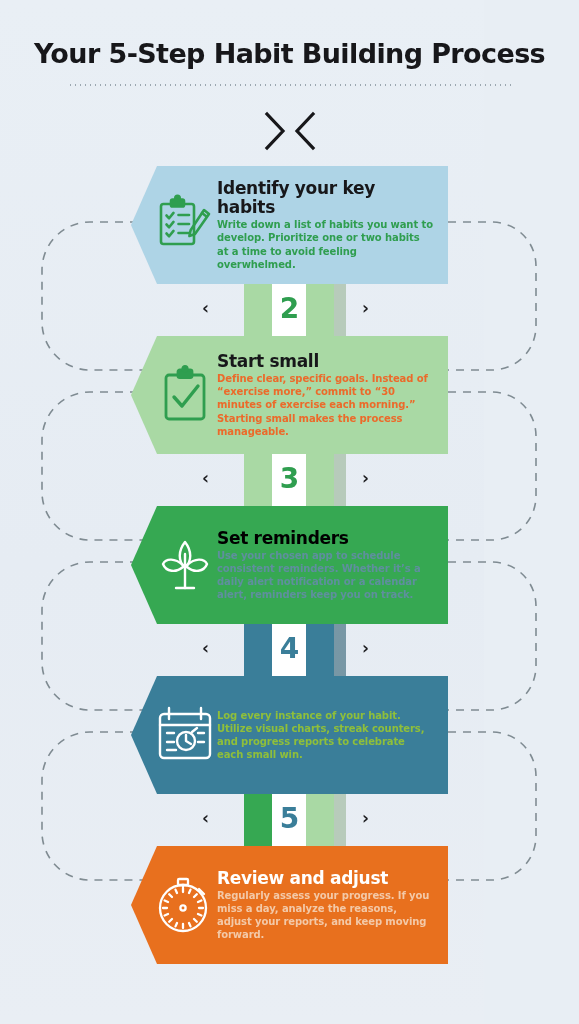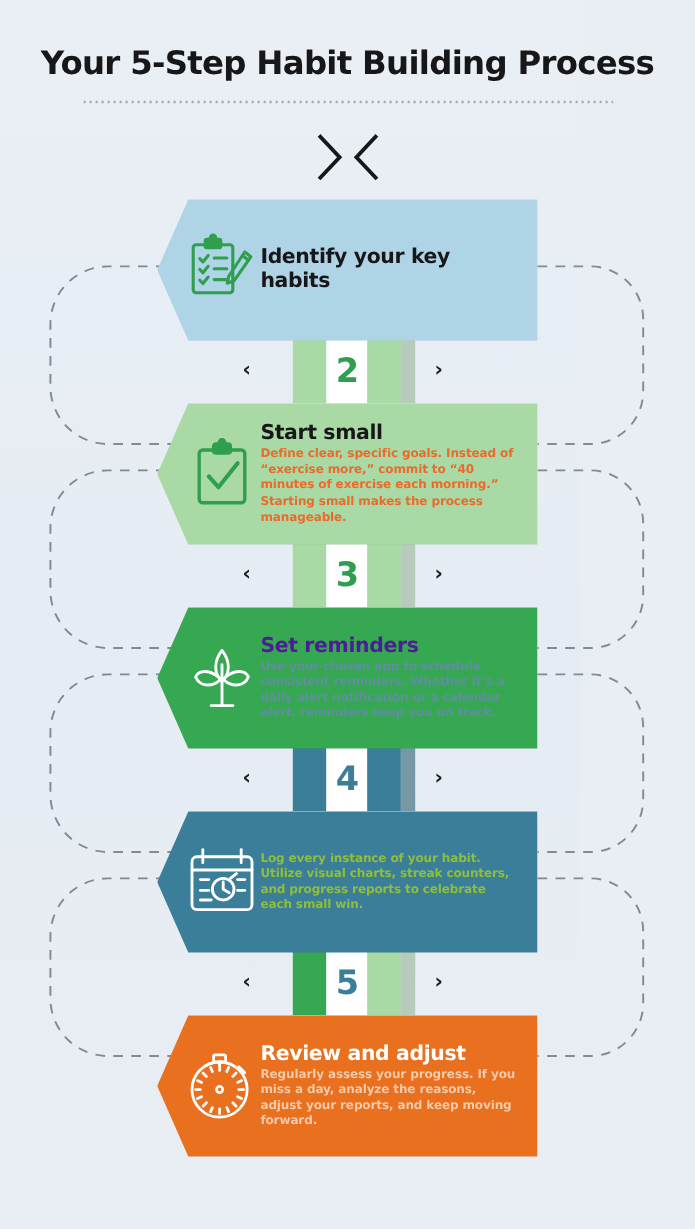--- a/index.html
+++ b/index.html
@@ -164,20 +164,21 @@
           <path d="M24.5 21 H35"></path>
           <path d="M24.5 30 H35"></path>
           <path d="M24.5 39 H35"></path>
           <path d="M50 16 l5 4 l-14 20 l-5.6 2 l1.2 -5.8 Z"></path>
           <path d="M48 19 l4.5 3.5"></path>
         </g>
       </svg>
     </div>
     <div class="step-body">
       <div class="step-head" style="color:#17171a;">Identify your key habits</div>
+      <div class="step-desc" style="color:#2f9e4f;">Write down a list of habits you want to develop. Prioritize one or two habits at a time to avoid feeling overwhelmed.</div>
     </div>
   </div>
 
   <div class="sep" style="top:280px;">
     <span class="sep-arrow left">‹</span>
     <span class="sep-num" style="color:#2f9e4f;">2</span>
     <span class="sep-arrow right">›</span>
   </div>
 
   <div class="step" style="top:336px;background:#a9d9a4;">
@@ -186,21 +187,21 @@
         <g fill="none" stroke="#2f9e4f" stroke-width="2.8" stroke-linecap="round" stroke-linejoin="round">
           <rect x="10" y="10" width="38" height="44" rx="3"></rect>
           <rect x="22" y="5" width="14" height="7.5" rx="1.8" fill="#2f9e4f"></rect>
           <circle cx="29" cy="3.6" r="2.2" fill="#2f9e4f"></circle>
           <path d="M18 32 l8 9 l16 -20" stroke-width="3.4"></path>
         </g>
       </svg>
     </div>
     <div class="step-body">
       <div class="step-head" style="color:#17171a;">Start small</div>
-      <div class="step-desc" style="color:#ec6a2a;">Define clear, specific goals. Instead of “exercise more,” commit to “40 minutes of exercise each morning.” Starting small makes the process manageable.</div>
+      <div class="step-desc" style="color:#ec6a2a;">Define clear, specific goals. Instead of “exercise more,” commit to “30 minutes of exercise each morning.” Starting small makes the process manageable.</div>
     </div>
   </div>
 
   <div class="sep" style="top:450px;">
     <span class="sep-arrow left">‹</span>
     <span class="sep-num" style="color:#2f9e4f;">3</span>
     <span class="sep-arrow right">›</span>
   </div>
 
   <div class="step" style="top:506px;background:#36a852;">
@@ -209,21 +210,21 @@
         <g fill="none" stroke="#ffffff" stroke-width="2.4" stroke-linecap="round" stroke-linejoin="round">
           <path d="M29 8 C36 17 36 27 29 34 C22 27 22 17 29 8 Z"></path>
           <path d="M27 31 C19 24 10 24 7 30 C10 38 20 39 27 33 Z"></path>
           <path d="M31 31 C39 24 48 24 51 30 C48 38 38 39 31 33 Z"></path>
           <path d="M29 20 V54"></path>
           <path d="M20 54 H38"></path>
         </g>
       </svg>
     </div>
     <div class="step-body">
-      <div class="step-head" style="color:#4c1d95;">Set reminders</div>
+      <div class="step-head" style="color:#000000;">Set reminders</div>
       <div class="step-desc" style="color:#5f8f9e;">Use your chosen app to schedule consistent reminders. Whether it’s a daily alert notification or a calendar alert, reminders keep you on track.</div>
     </div>
   </div>
 
   <div class="sep" style="top:620px;">
     <span class="sep-arrow left">‹</span>
     <span class="sep-num" style="color:#3a7e99;">4</span>
     <span class="sep-arrow right">›</span>
   </div>
 

